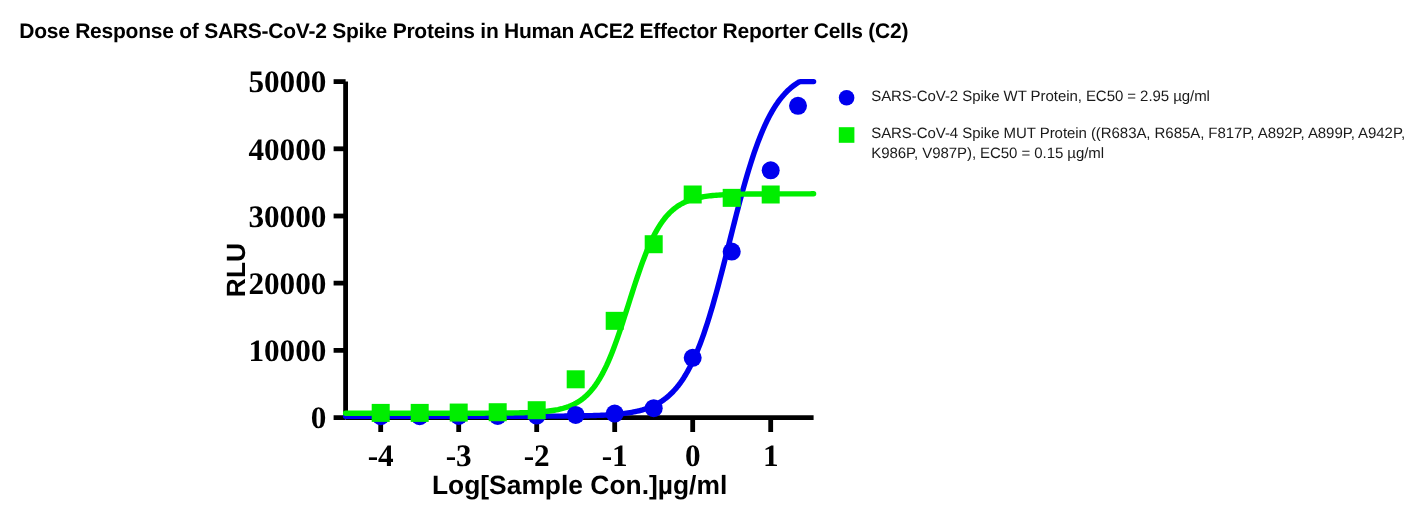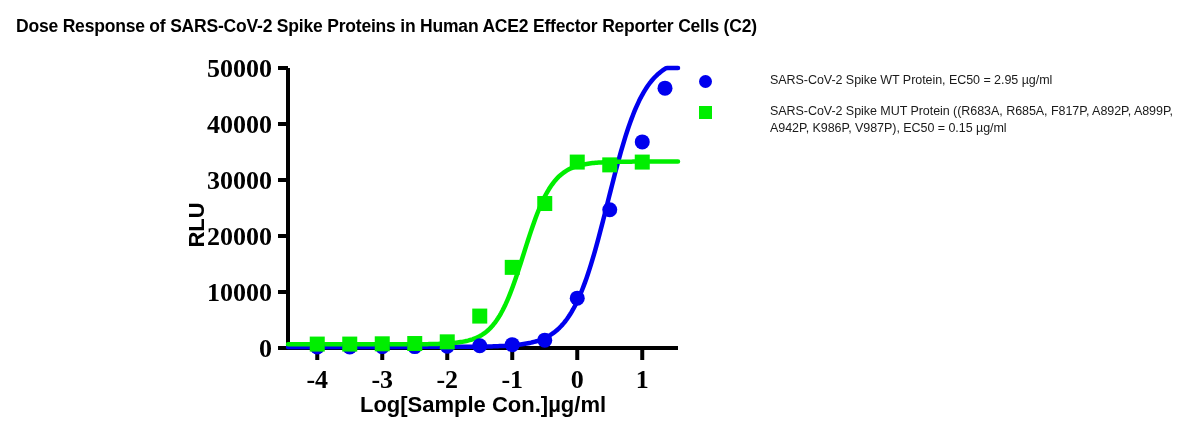--- a/index.html
+++ b/index.html
@@ -51,21 +51,20 @@
   #legend {
     position: absolute;
     left: 684px;
     top: 72px;
     width: 500px;
   }
   .legend-row {
     display: flex;
     align-items: flex-start;
     margin-bottom: 14px;
-    gap: 44px;
   }
   .legend-marker-cell {
     width: 42px;
     flex: 0 0 42px;
     display: flex;
     justify-content: center;
     padding-top: 3px;
   }
   .marker-circle {
     width: 13px;
@@ -172,17 +171,17 @@
     <div class="legend-row">
       <span class="legend-marker-cell">
         <span class="marker-circle"></span>
       </span>
       <span class="legend-label">SARS-CoV-2 Spike WT Protein, EC50 =  2.95 µg/ml</span>
     </div>
     <div class="legend-row">
       <span class="legend-marker-cell">
         <span class="marker-square"></span>
       </span>
-      <span class="legend-label">SARS-CoV-2 Spike MUT Protein ((R683A, R685A, F817P, A892P, A899P, A942P, K986P, V987P), EC50 = 0.15 µg/ml</span>
+      <span class="legend-label">SARS-CoV-4 Spike MUT Protein ((R683A, R685A, F817P, A892P, A899P, A942P, K986P, V987P), EC50 = 0.15 µg/ml</span>
     </div>
   </div>
 
 </div>
 
 </body></html>

